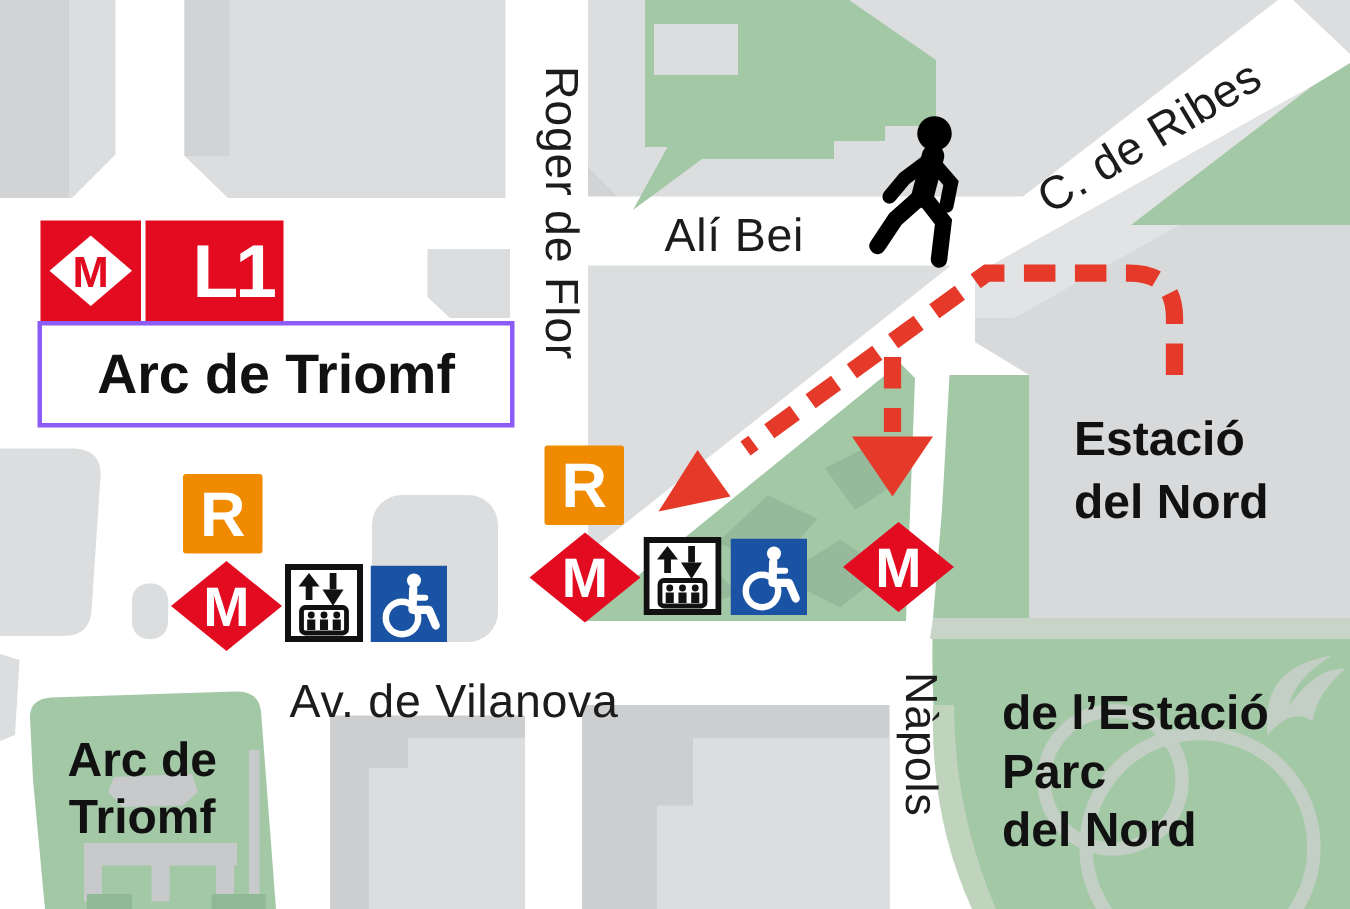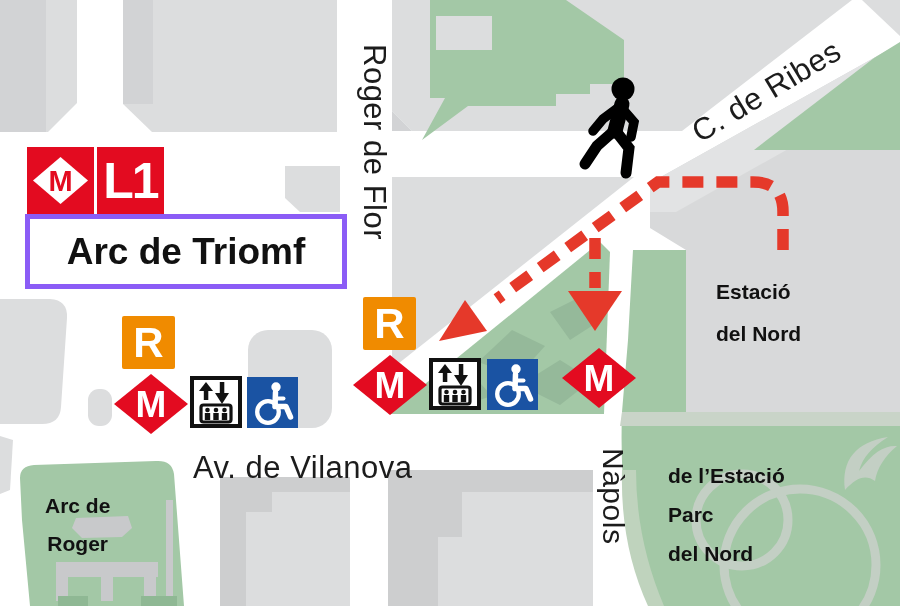--- a/index.html
+++ b/index.html
@@ -7,27 +7,27 @@
     position:relative;width:900px;height:606px;overflow:hidden;background:#fff;
     font-family:"Liberation Sans","DejaVu Sans",sans-serif;
   }
   .map svg.bg{position:absolute;left:0;top:0;}
   .ov{position:absolute;}
   
   .street{color:#1c1c1c;font-size:31px;white-space:nowrap;letter-spacing:.5px;}
   .street.vert{transform:rotate(90deg);transform-origin:0 0;}
   .street.diag{transform:rotate(-31deg);transform-origin:0 100%;}
   
-  .place{color:#111;font-weight:bold;font-size:21px;white-space:nowrap;line-height:39px;}
+  .place{color:#111;font-weight:bold;font-size:32px;white-space:nowrap;line-height:39px;}
   
   .sq{display:flex;align-items:center;justify-content:center;}
   .badge-red{background:#e30b20;}
   .l1-text{color:#fff;font-weight:bold;font-size:50px;letter-spacing:-2px;}
   .arc-box{
-    background:#fff;border:5px solid #8b5cf6;display:flex;align-items:center;justify-content:center;
+    background:#fff;border:3px solid #8b5cf6;display:flex;align-items:center;justify-content:center;
   }
   .arc-box span{font-weight:bold;font-size:37px;color:#111;white-space:nowrap;}
   .r-badge{background:#f08b00;border-radius:2px;}
   .r-badge span{color:#fff;font-weight:bold;font-size:42px;}
   .icon-box{display:block;}
 </style>
 </head>
 <body>
 
 <div class="map">
@@ -121,44 +121,45 @@
       </g>
     </g>
   </svg>
 
   <div class="ov sq badge-red" style="left:27px;top:147px;width:67px;height:67px;">
     <svg width="67" height="67" viewBox="0 0 67 67">
       <polygon points="33.5,10 61,33.5 33.5,57 6,33.5" fill="#fff"></polygon>
       <text x="33.5" y="44" text-anchor="middle" font-size="29" font-weight="bold" fill="#e30b20">M</text>
     </svg>
   </div>
-  <div class="ov sq badge-red" style="left:97px;top:147px;width:67px;height:67px;">
+  <div class="ov sq badge-red" style="left:97px;top:147px;width:67px;height:67px;padding-left:25px;">
     <span class="l1-text">L1</span>
   </div>
   <div class="ov arc-box" style="left:25px;top:214px;width:312px;height:65px;">
     <span>Arc de Triomf</span>
   </div>
 
   <div class="ov street vert" style="left:392px;top:44px;">Roger de Flor</div>
+  <div class="ov street" style="left:443px;top:139px;">Alí Bei</div>
   <div class="ov street diag" style="left:704px;top:114px;">C. de Ribes</div>
   <div class="ov street" style="left:193px;top:450px;">Av. de Vilanova</div>
   <div class="ov street vert" style="left:630px;top:448px;font-size:30px;">Nàpols</div>
 
   <div class="ov place" style="left:716px;top:271px;line-height:42px;">
     <div>Estació</div>
     <div>del Nord</div>
   </div>
   <div class="ov place" style="left:668px;top:456px;">
     <div>de l’Estació</div>
     <div>Parc</div>
     <div>del Nord</div>
   </div>
   <div class="ov place" style="left:45px;top:487px;line-height:38px;text-align:center;">
     <div>Arc de</div>
-    <div>Roger</div>
+    <div>Triomf</div>
   </div>
 
   <div class="ov sq r-badge" style="left:122px;top:316px;width:53px;height:53px;">
     <span>R</span>
   </div>
   <div class="ov sq r-badge" style="left:363px;top:297px;width:53px;height:53px;">
     <span>R</span>
   </div>
 
   <svg class="ov" style="left:112px;top:372px;" width="78" height="64" viewBox="0 0 78 64">

